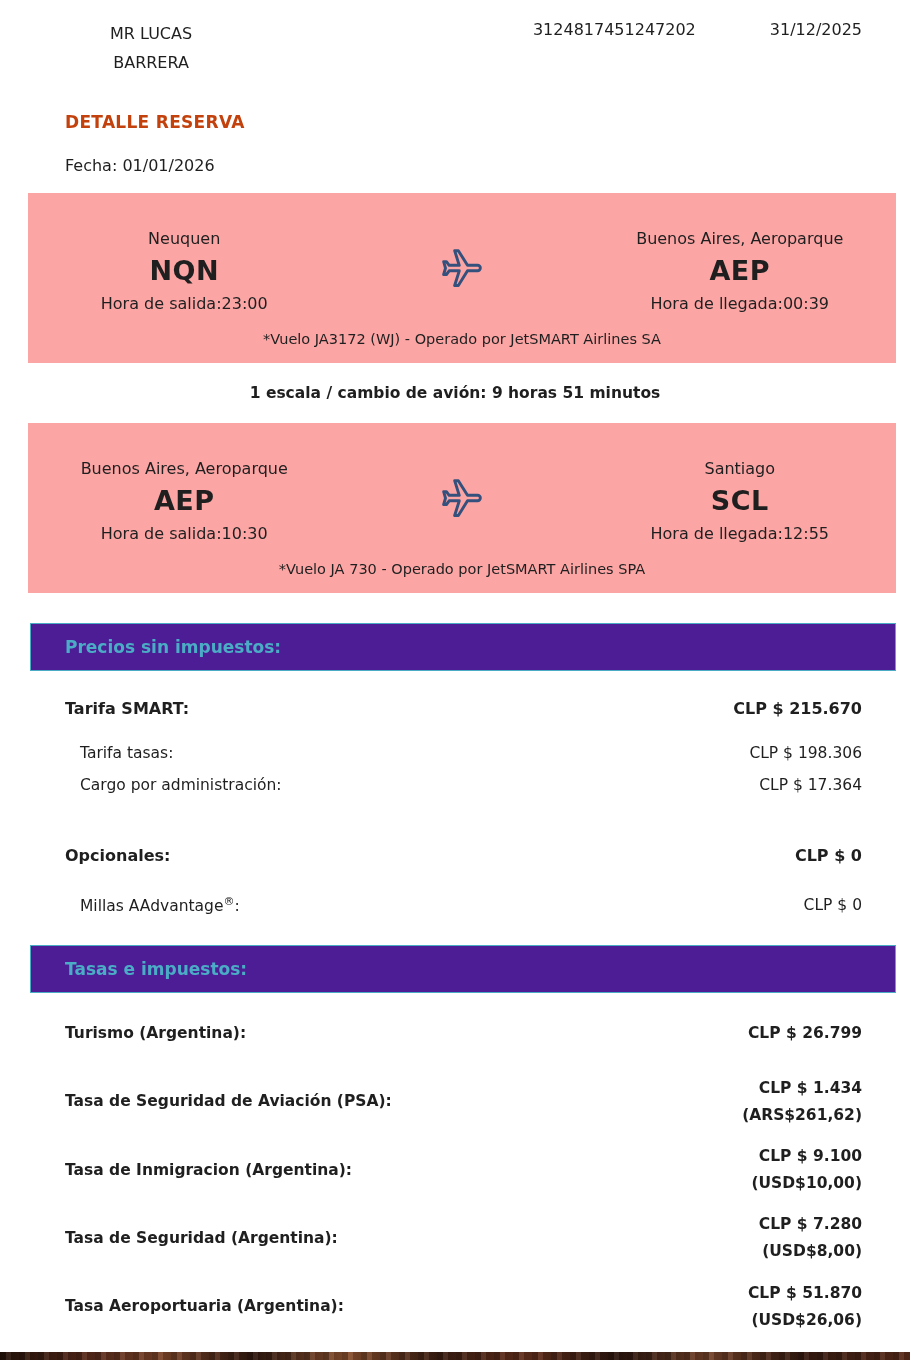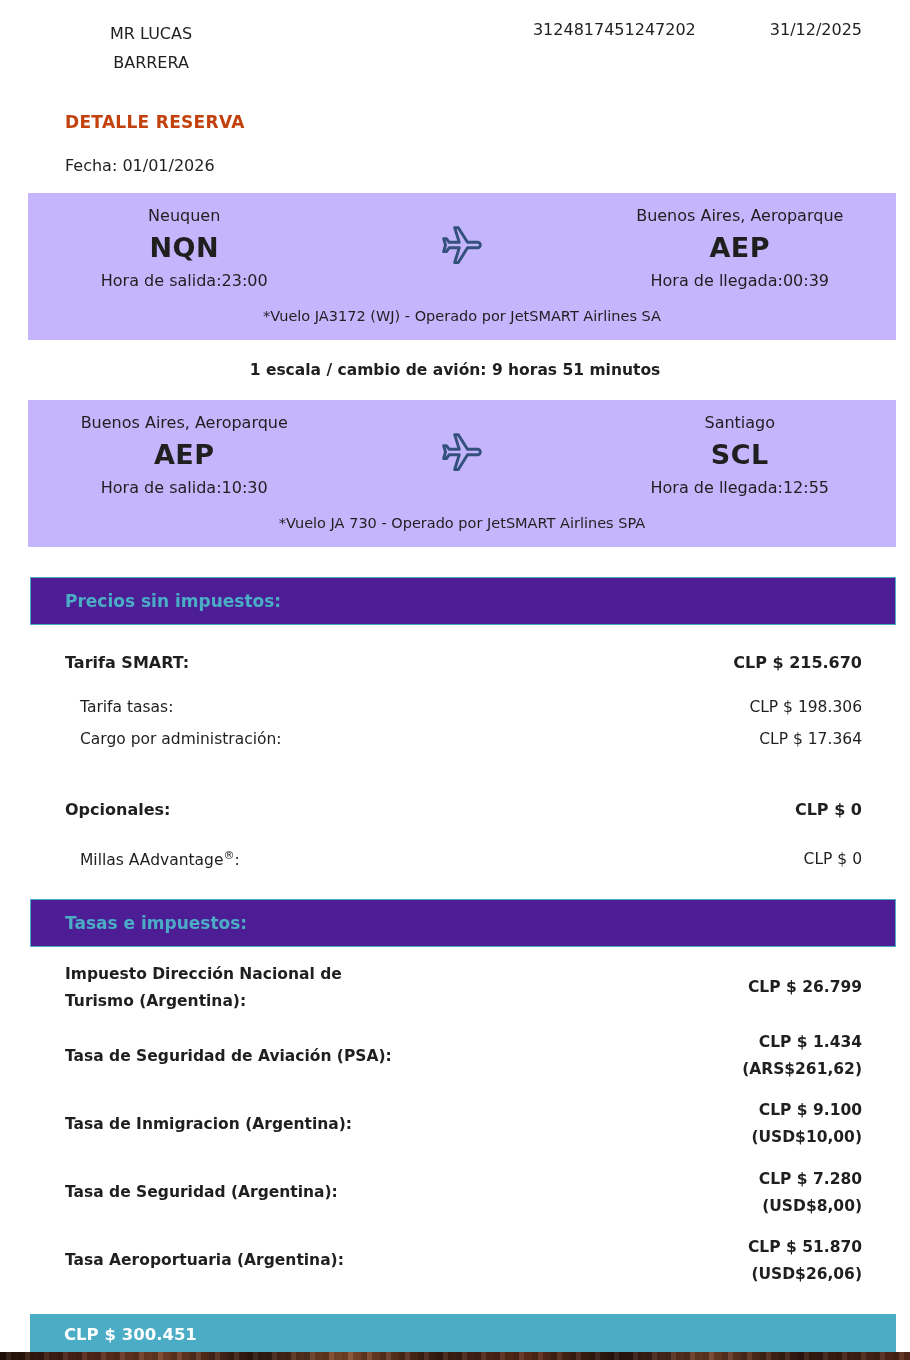--- a/index.html
+++ b/index.html
@@ -15,21 +15,21 @@
   .top-row { display:flex; align-items:flex-start; padding:6px 48px 0 110px; font-size:16px; }
   .pax { text-align:center; line-height:1.8; }
   .ticket { margin-left:auto; }
   .hdr-date { margin-left:74px; }
 
   
   .res-title { margin:34px 0 0 65px; color:#c2410c; font-weight:bold; font-size:17px; letter-spacing:.3px; }
   .res-date  { margin:24px 0 18px 65px; font-size:16px; }
 
   
-  .segment { margin:0 14px 0 28px; background:#c4b5fd; padding:13px 0 16px; }
+  .segment { margin:0 14px 0 28px; background:#fca5a5; padding:36px 0 16px; }
   .seg-row { display:flex; align-items:center; }
   .seg-col { flex:0 0 36%; text-align:center; }
   .seg-mid { flex:1; display:flex; justify-content:center; align-items:center; }
   .city { font-size:16px; margin-bottom:7px; }
   .code { font-size:27px; font-weight:bold; letter-spacing:.5px; margin-bottom:8px; }
   .time { font-size:16px; }
   .seg-note { text-align:center; font-size:14.5px; margin-top:18px; }
   .layover { text-align:center; font-weight:bold; font-size:15.5px; margin:21px 0; }
 
   
@@ -155,21 +155,20 @@
   </div>
   <div class="prow sub mt30">
     <span><span>Millas AAdvantage</span><sup class="reg">®</sup><span>:</span></span>
     <span>CLP $ 0</span>
   </div>
 
   <div class="section-header">Tasas e impuestos:</div>
 
   <div class="trow">
     <span class="tlabel">
-      <div>Impuesto Dirección Nacional de</div>
         <div>Turismo (Argentina):</div>
     </span>
     <span class="tvals">
       <div>CLP $ 26.799</div>
         <div></div>
     </span>
   </div>
   <div class="trow">
     <span class="tlabel">
       <div>Tasa de Seguridad de Aviación (PSA):</div>

